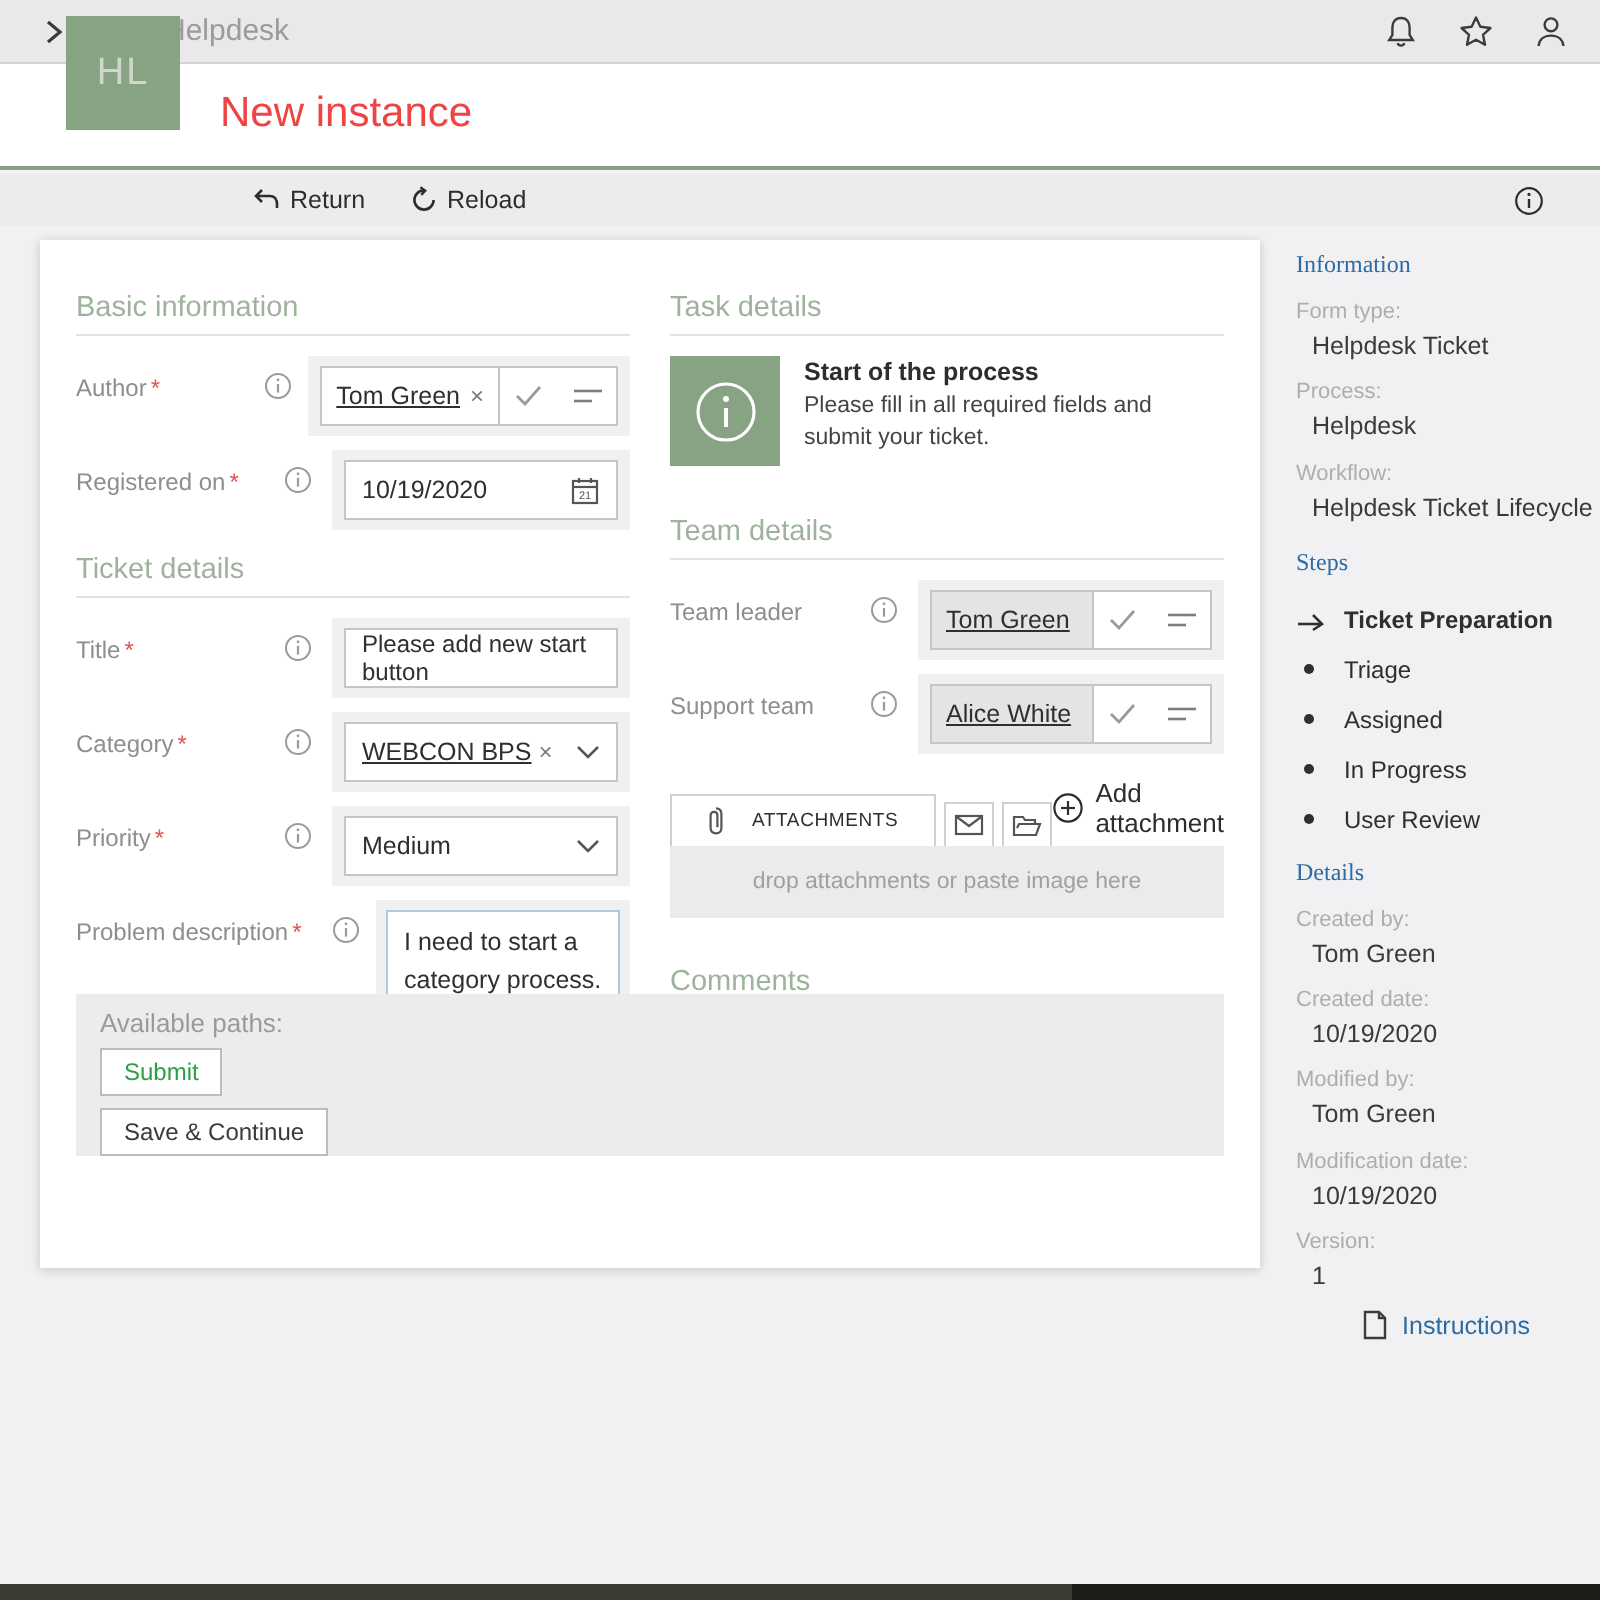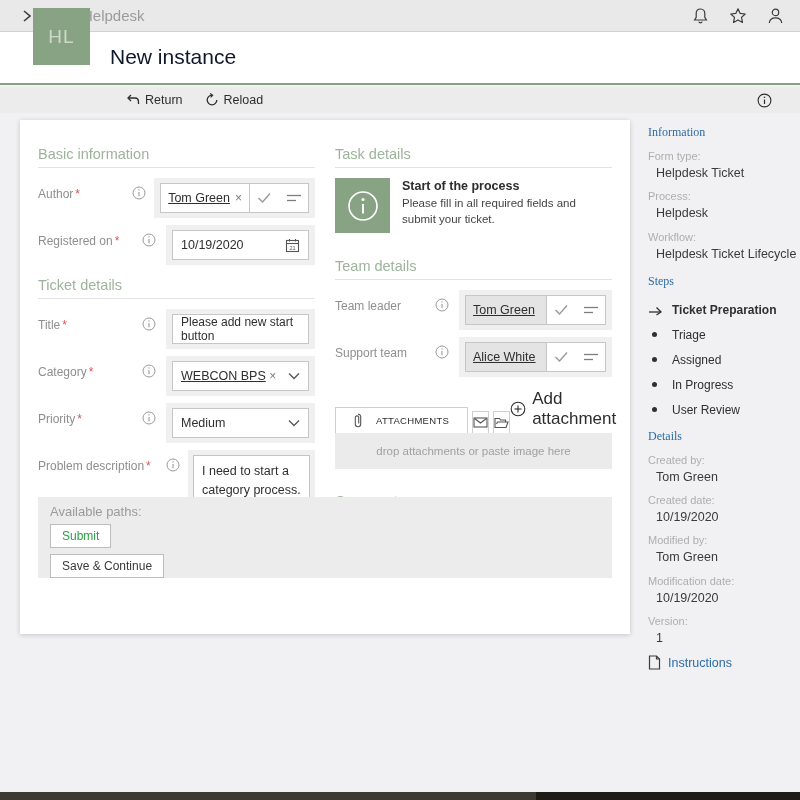--- a/index.html
+++ b/index.html
@@ -40,21 +40,21 @@
   .header {
     position:absolute; left:0; top:32px; width:800px; height:53px;
     background:#ffffff; border-bottom:2px solid #85a282;
   }
   .avatar {
     position:absolute; left:33px; top:8px; width:57px; height:57px;
     background:#88a284; z-index:3; display:flex; align-items:center; justify-content:center;
     color:#cdd8ca; font-size:19px; letter-spacing:1px;
   }
   .page-title {
-    position:absolute; left:110px; top:13px; font-size:21px; color:#0f172a;
+    position:absolute; left:110px; top:13px; font-size:21px; color:#ef4444;
   }
   .toolbar {
     position:absolute; left:0; top:87px; width:800px; height:26px;
     background:#ececec; display:flex; align-items:center;
   }
   .toolbar .tbtn {
     display:flex; align-items:center; gap:5px; cursor:pointer;
     font-size:12.5px; color:#2d2d2d; margin-right:22px;
   }
   .toolbar .tbtn:first-child { margin-left:126px;justify-content:center; }
@@ -128,21 +128,21 @@
     height:26px; padding:0 18px; display:flex; align-items:center; gap:14px;
     font-size:9.5px; color:#2d2d2d; letter-spacing:.3px; cursor:pointer;
   }
   .tab-sm {
     background:#fff; border:1px solid #cfcfcf; border-bottom:none;
     width:33px; height:22px; margin-left:4px;
     display:flex; align-items:center; justify-content:center; cursor:pointer;
   }
   .add-att {
     margin-left:auto; display:flex; align-items:center; gap:6px;
-    font-size:17px; color:#2d2d2d; cursor:pointer; padding-bottom:4px;
+    font-size:13px; color:#2d2d2d; cursor:pointer; padding-bottom:4px;
   }
   .dropzone {
     background:#ebebeb; height:36px; display:flex; align-items:center; justify-content:center;
     font-size:11.5px; color:#a0a0a0;
   }
   .comments-h { margin-top:24px; }
   .comrow { display:flex; gap:10px; }
   .comrow .gsq { width:50px; height:50px; }
   .comrow .txt { height:52px; }
 
@@ -164,21 +164,21 @@
   .sb-h { font-size:12px; color:#2d6ba3; margin-bottom:10px;font-family:Liberation Serif, serif; }
   .sb-item { margin-bottom:9px; }
   .sb-item .sl { font-size:11px; color:#aeaeae; margin-bottom:3px; }
   .sb-item .sv { font-size:12.5px; color:#3a3a3a; margin-left:8px; line-height:1.3; }
   .steps { margin:14px 0 12px 0; }
   .steprow { display:flex; align-items:center; margin-bottom:11px; }
   .steprow .sicn { width:24px; display:flex; align-items:center; }
   .steprow .snm { font-size:12px; color:#2f2f2f; }
   .steprow.current .snm { font-weight:bold; }
   .sdot { width:5px; height:5px; border-radius:50%; background:#2f2f2f; margin-left:4px; }
-  .instr { display:flex; align-items:center; gap:7px; margin-top:4px; cursor:pointer; }
+  .instr { display:flex; align-items:center; gap:7px; margin-top:4px; cursor:pointer;justify-content:center; }
   .instr .it { font-size:12.5px; color:#2d6ba3; }
 
   
   .bottombar {
     position:absolute; left:0; bottom:0; width:800px; height:8px;
     background:linear-gradient(to right,#3b3a33 0%,#3b3a33 67%,#1d1c17 67%,#1d1c17 100%);
   }
 </style>
 </head>
 <body>

